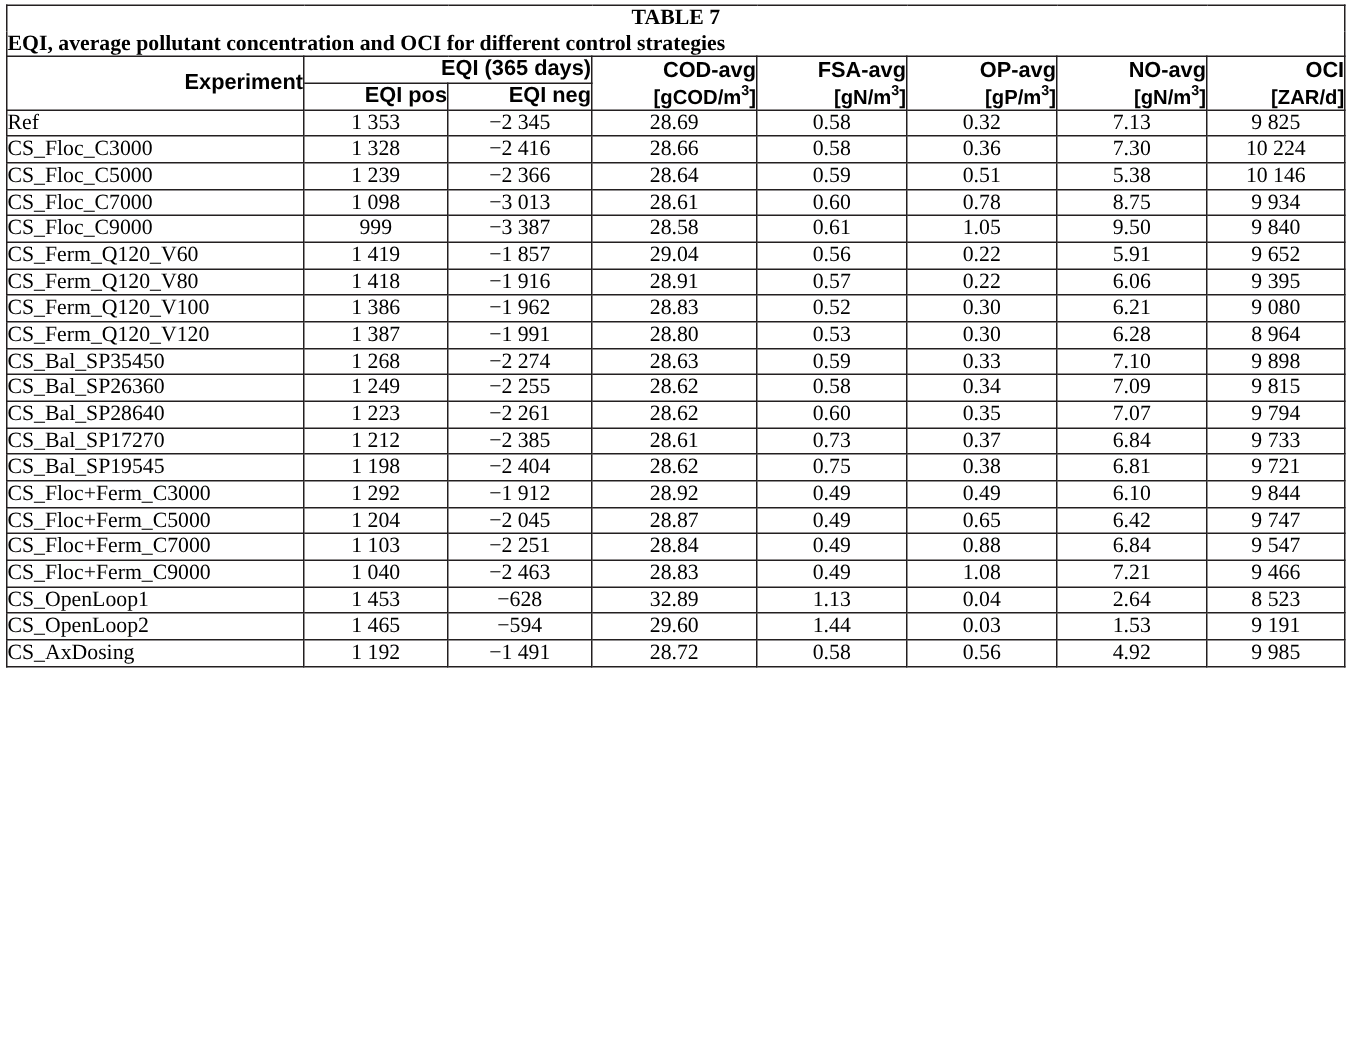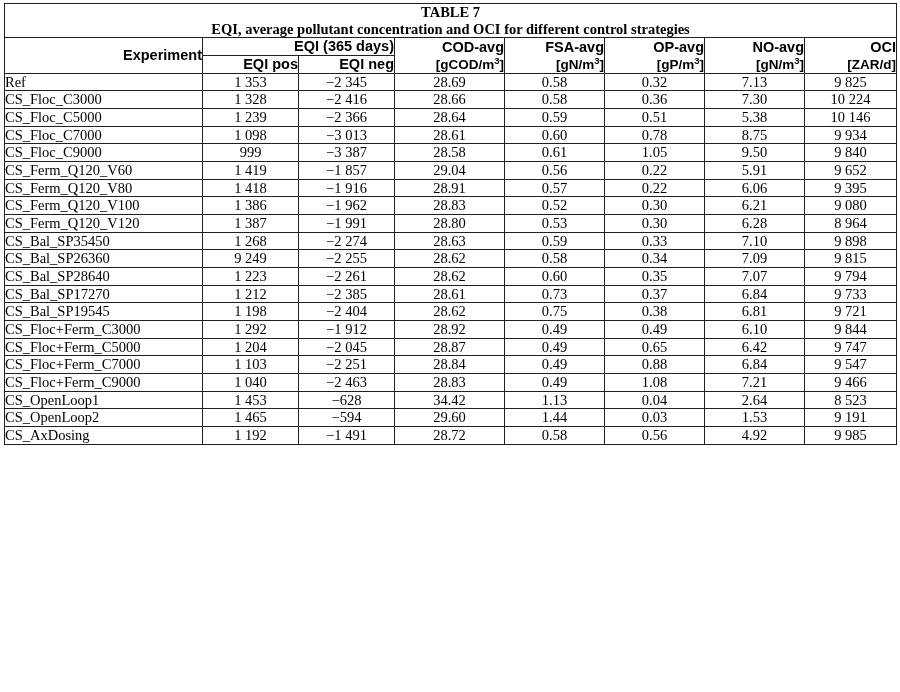--- a/index.html
+++ b/index.html
@@ -34,21 +34,20 @@
   }
   
   .title-cell {
     text-align: center;
     font-weight: bold;
     font-size: 15px;
     padding: 4px 4px 2px 4px;
     border-bottom: none !important;
   }
   .subtitle-cell {
-    text-align: center;
     font-weight: bold;
     font-size: 15px;
     padding: 1px 4px 5px 4px;
     border-top: none !important;
   }
   
   .hdr {
     text-align: right;
     font-weight: bold;
     font-size: 14px;
@@ -241,21 +240,21 @@
           <td class="num">1 268</td>
           <td class="num">−2 274</td>
           <td class="num">28.63</td>
           <td class="num">0.59</td>
           <td class="num">0.33</td>
           <td class="num">7.10</td>
           <td class="num">9 898</td>
         </tr>
         <tr>
           <td class="exp">CS_Bal_SP26360</td>
-          <td class="num">9 249</td>
+          <td class="num">1 249</td>
           <td class="num">−2 255</td>
           <td class="num">28.62</td>
           <td class="num">0.58</td>
           <td class="num">0.34</td>
           <td class="num">7.09</td>
           <td class="num">9 815</td>
         </tr>
         <tr>
           <td class="exp">CS_Bal_SP28640</td>
           <td class="num">1 223</td>
@@ -323,21 +322,21 @@
           <td class="num">28.83</td>
           <td class="num">0.49</td>
           <td class="num">1.08</td>
           <td class="num">7.21</td>
           <td class="num">9 466</td>
         </tr>
         <tr>
           <td class="exp">CS_OpenLoop1</td>
           <td class="num">1 453</td>
           <td class="num">−628</td>
-          <td class="num">34.42</td>
+          <td class="num">32.89</td>
           <td class="num">1.13</td>
           <td class="num">0.04</td>
           <td class="num">2.64</td>
           <td class="num">8 523</td>
         </tr>
         <tr>
           <td class="exp">CS_OpenLoop2</td>
           <td class="num">1 465</td>
           <td class="num">−594</td>
           <td class="num">29.60</td>

